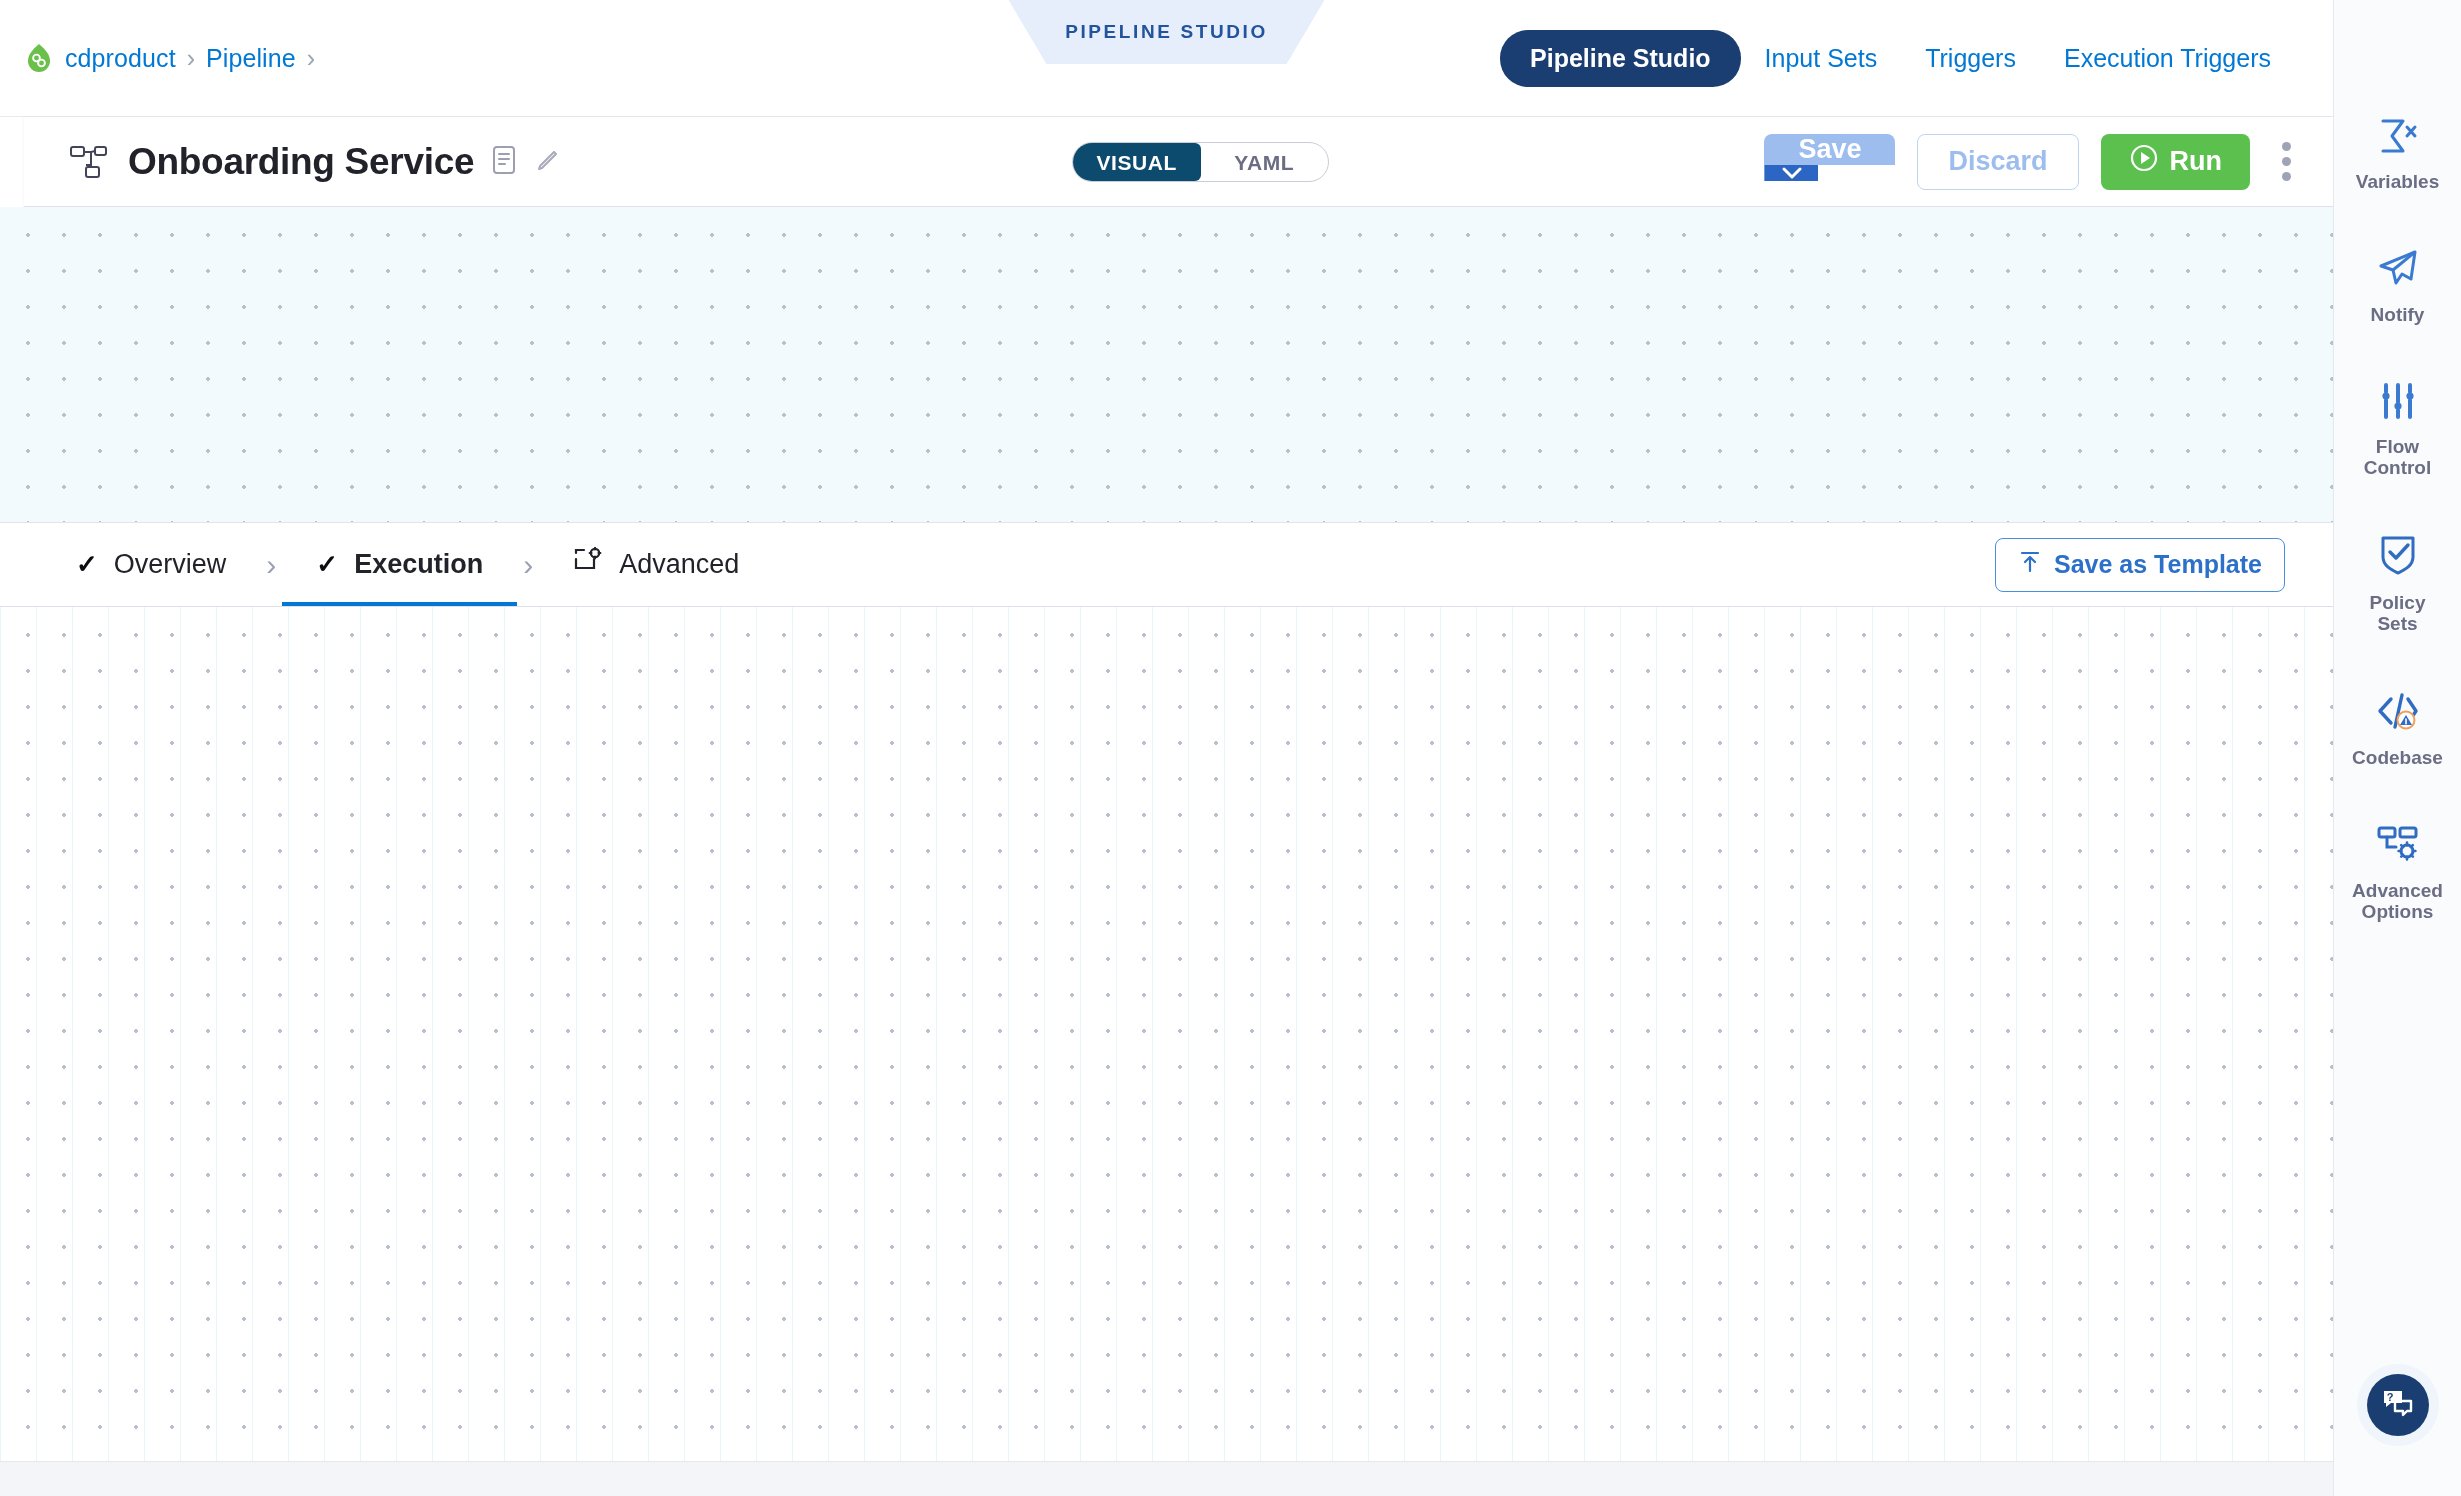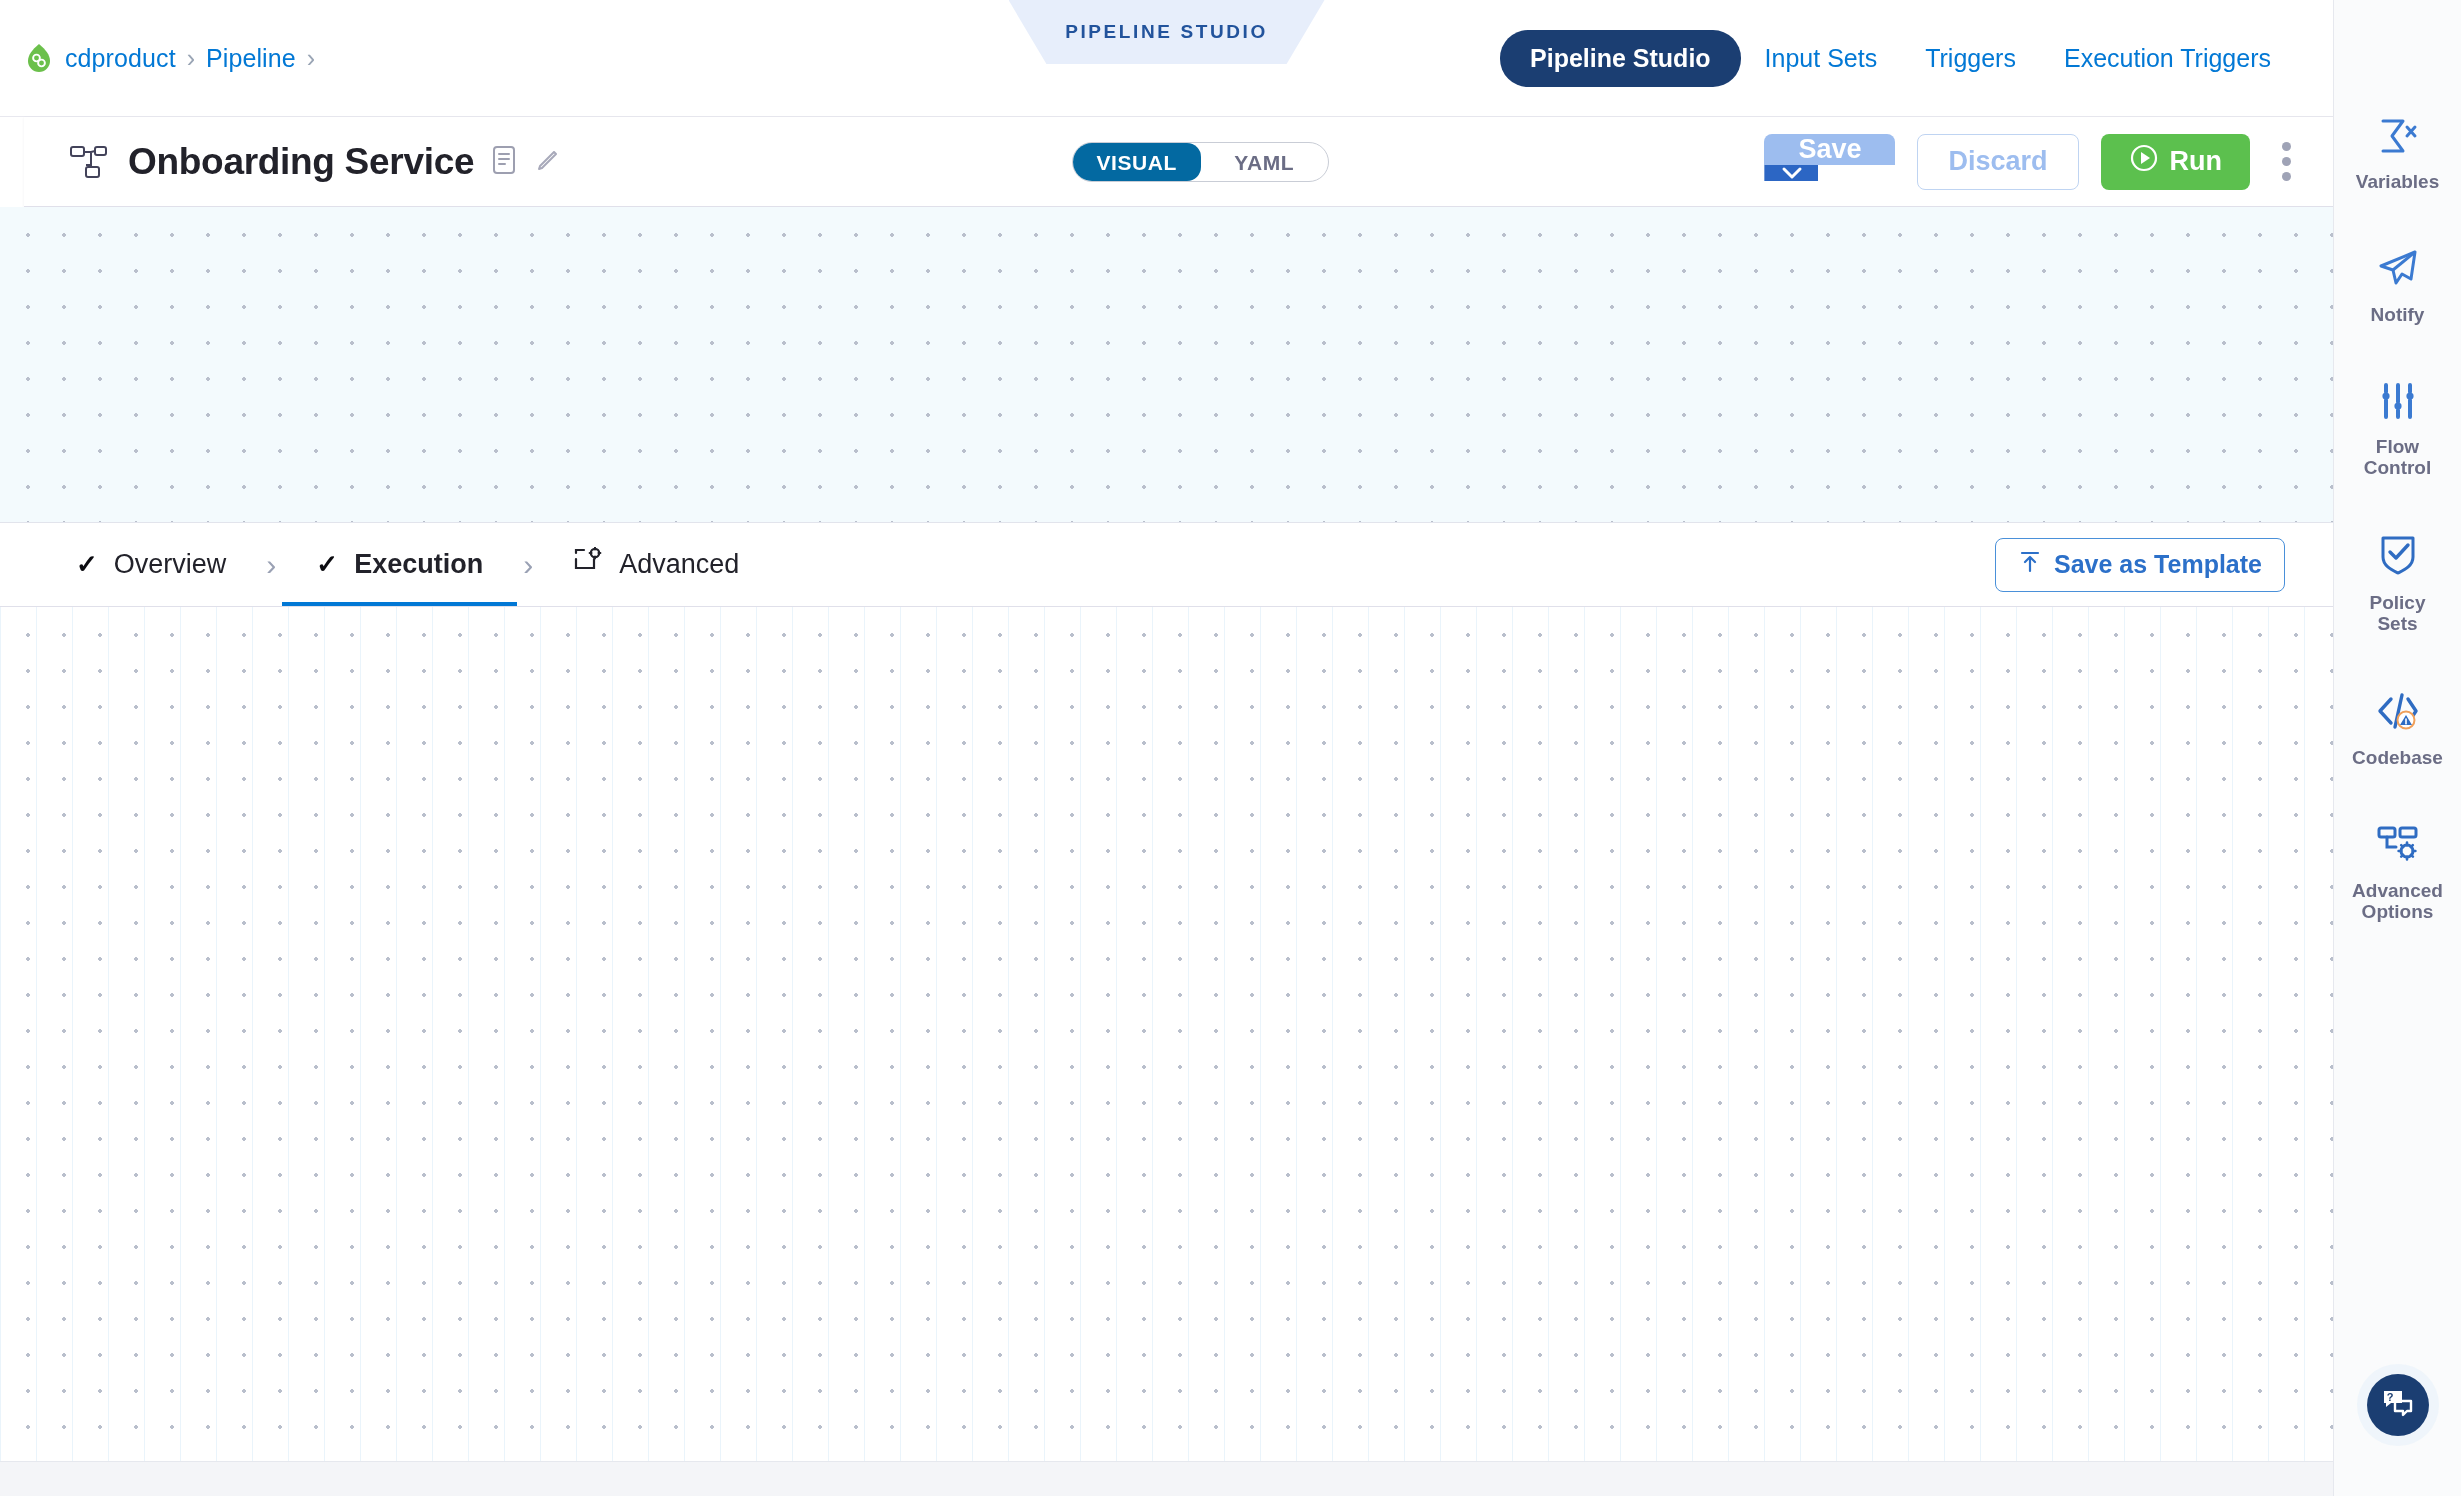--- a/index.html
+++ b/index.html
@@ -61,21 +61,21 @@
 
   .vy-toggle {
     position: absolute; left: 1048px; top: 50%; transform: translateY(-50%);
     width: 257px; height: 40px; border: 1px solid #c9cdd6; border-radius: 22px;
     display: flex; align-items: center; background: #fff; overflow: hidden;
   }
   .vy-opt {
     flex: 1; text-align: center; font-size: 21px; font-weight: bold; letter-spacing: 0.6px;
     color: #6b6d85; line-height: 40px; cursor: pointer; height: 100%;
   }
-  .vy-opt.active { background: #0369a1; color: #fff; border-radius: 14px; }
+  .vy-opt.active { background: #0c4a6e; color: #fff; border-radius: 6px; }
 
   .title-actions { position: absolute; right: 32px; display: flex; align-items: center; gap: 22px; }
   .save-group { display: flex; border-radius: 8px; overflow: hidden; height: 56px; flex-direction: column; }
   .save-btn {
     background: #9dbdef; color: #fff; font-size: 27px; font-weight: bold;
     padding: 0 34px; display: flex; align-items: center; border: none; cursor: default;
     font-family: inherit;
   }
   .save-caret {
     background: #2c66c4; width: 54px; display: flex; align-items: center; justify-content: center;

